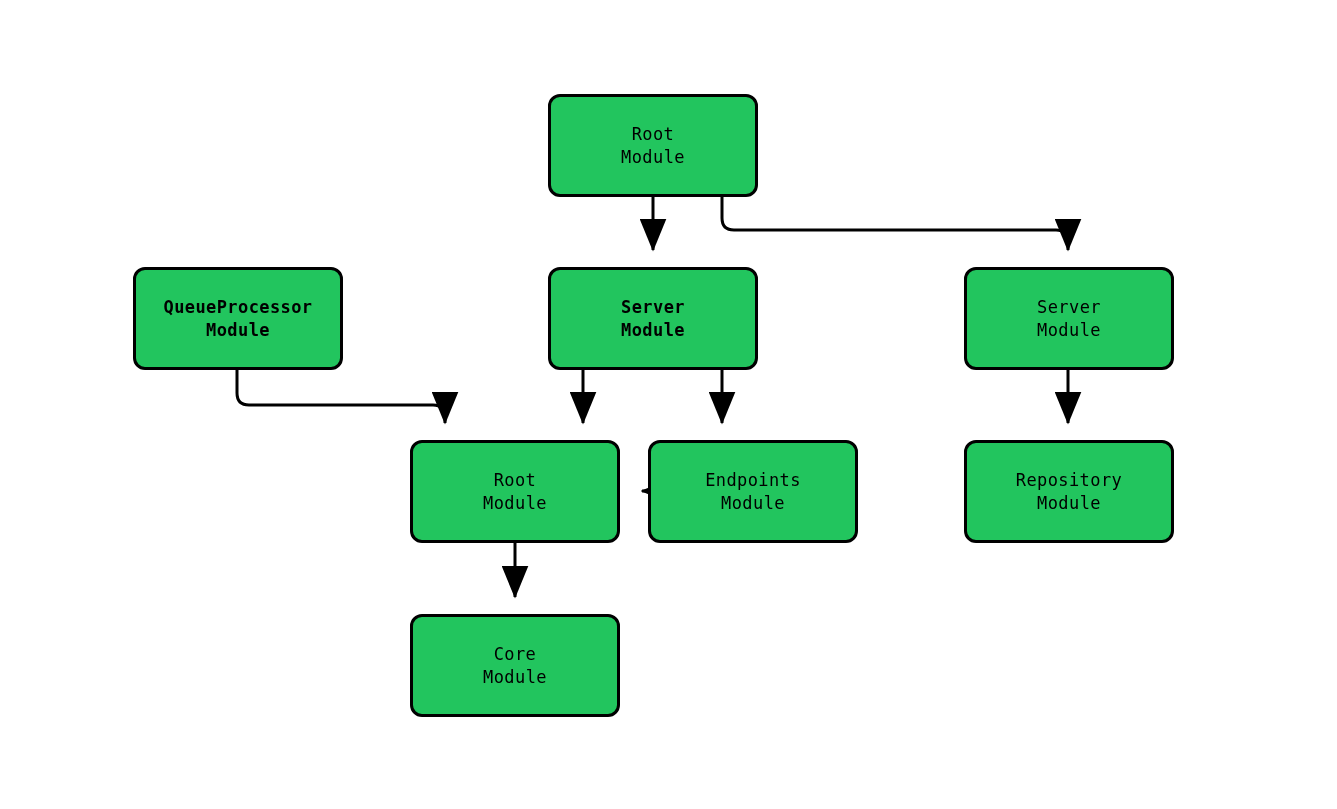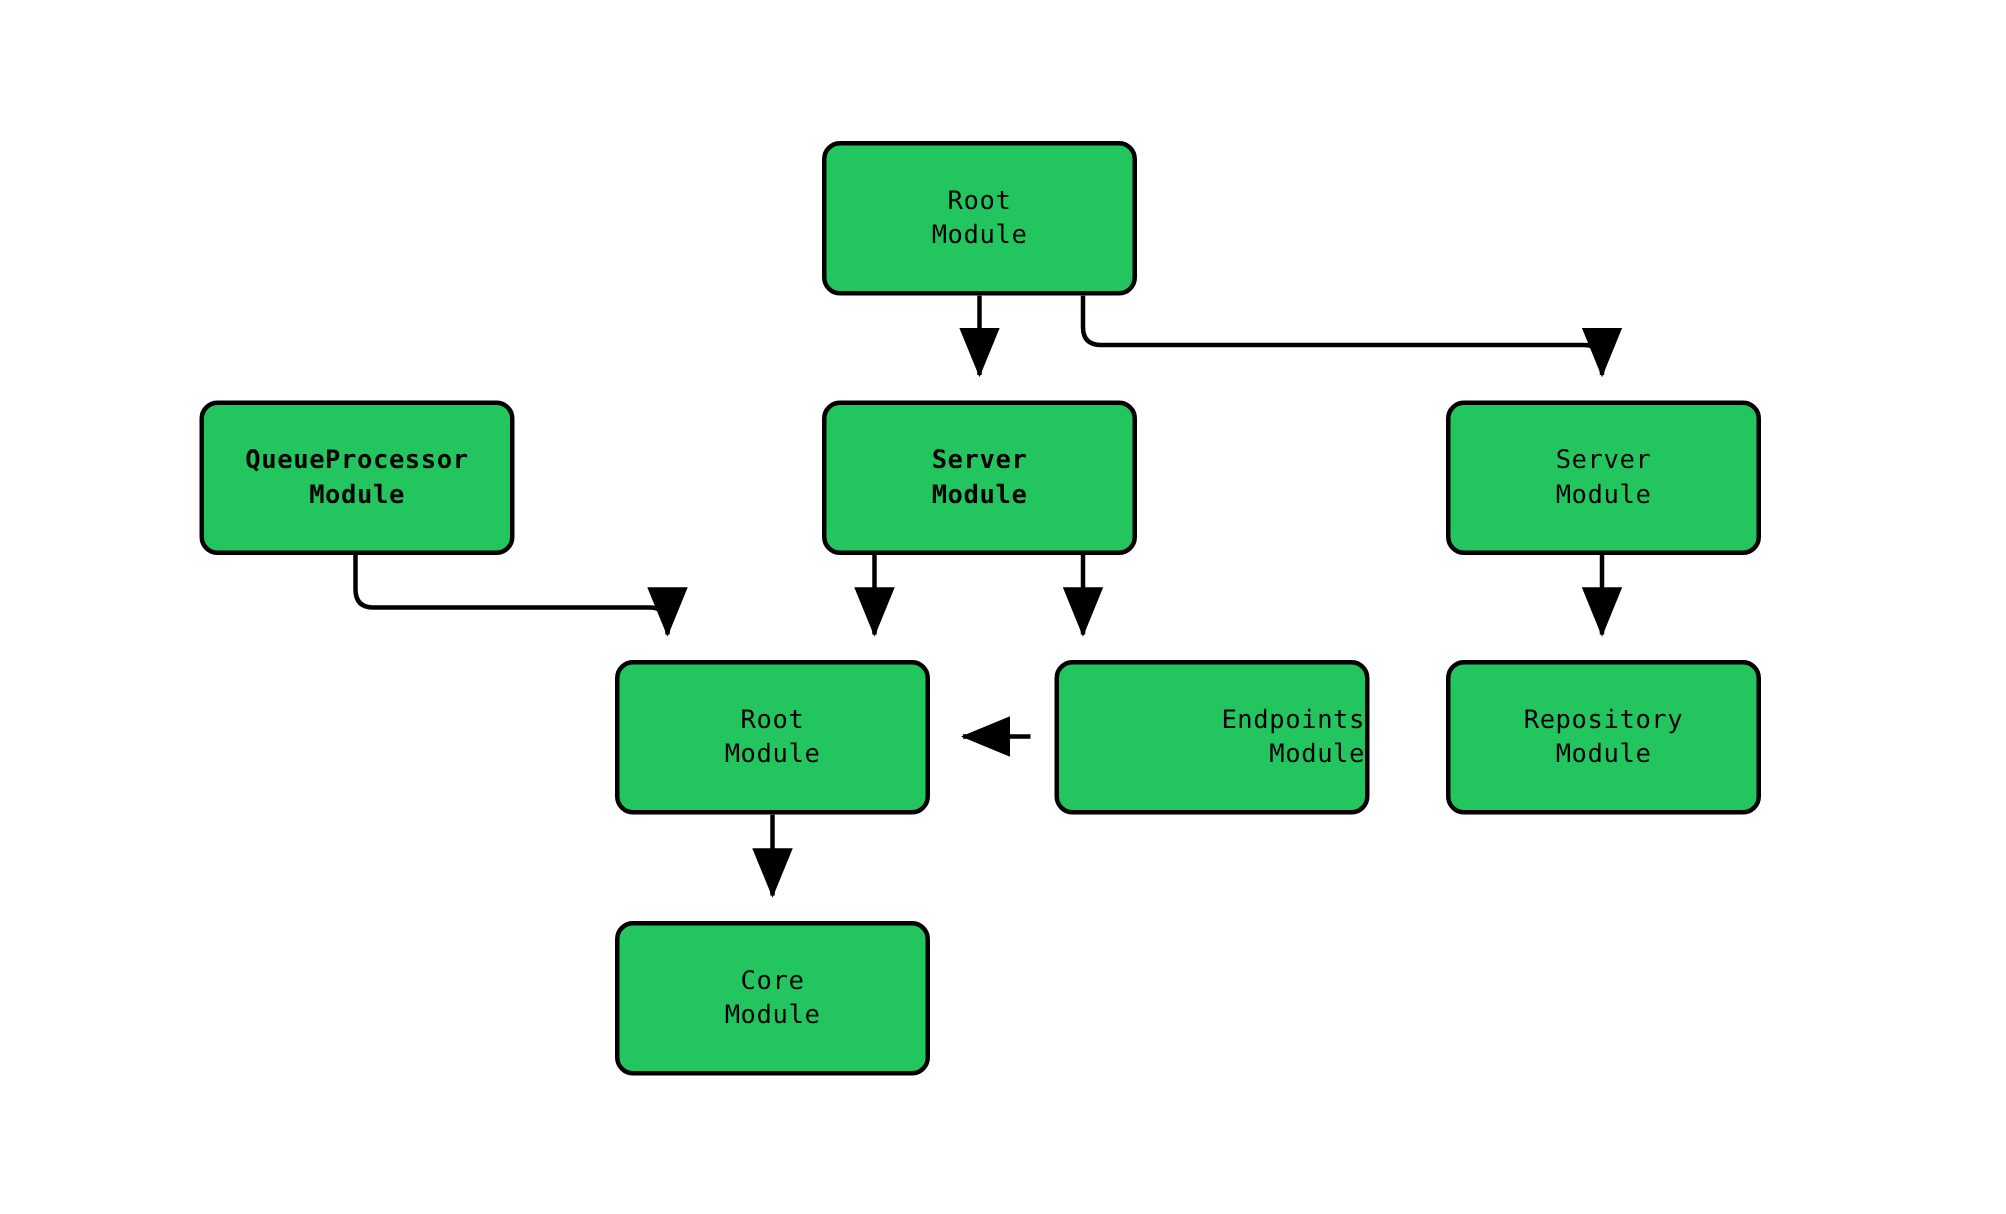--- a/index.html
+++ b/index.html
@@ -86,21 +86,21 @@
   <div class="node" style="left:964px; top:267px;">
     <span class="node-line">Server</span>
     <span class="node-line">Module</span>
   </div>
 
   <div class="node" style="left:410px; top:440px;">
     <span class="node-line">Root</span>
     <span class="node-line">Module</span>
   </div>
 
-  <div class="node" style="left:703px; top:440px;align-items:flex-end;">
+  <div class="node" style="left:648px; top:440px;">
     <span class="node-line">Endpoints</span>
     <span class="node-line">Module</span>
   </div>
 
   <div class="node" style="left:964px; top:440px;">
     <span class="node-line">Repository</span>
     <span class="node-line">Module</span>
   </div>
 
   <div class="node" style="left:410px; top:614px;">

